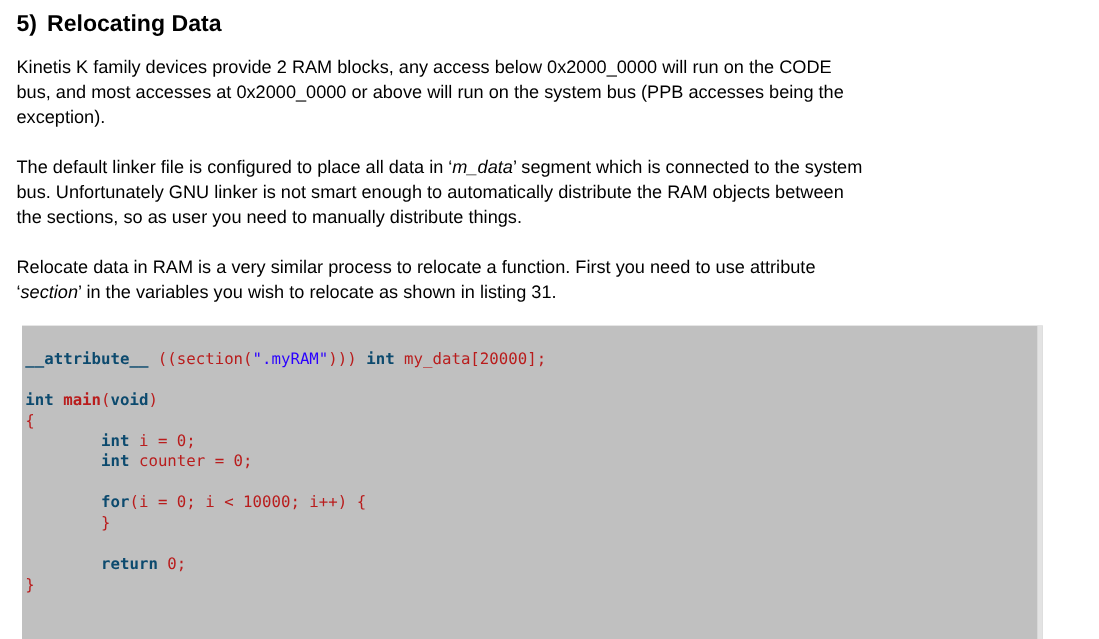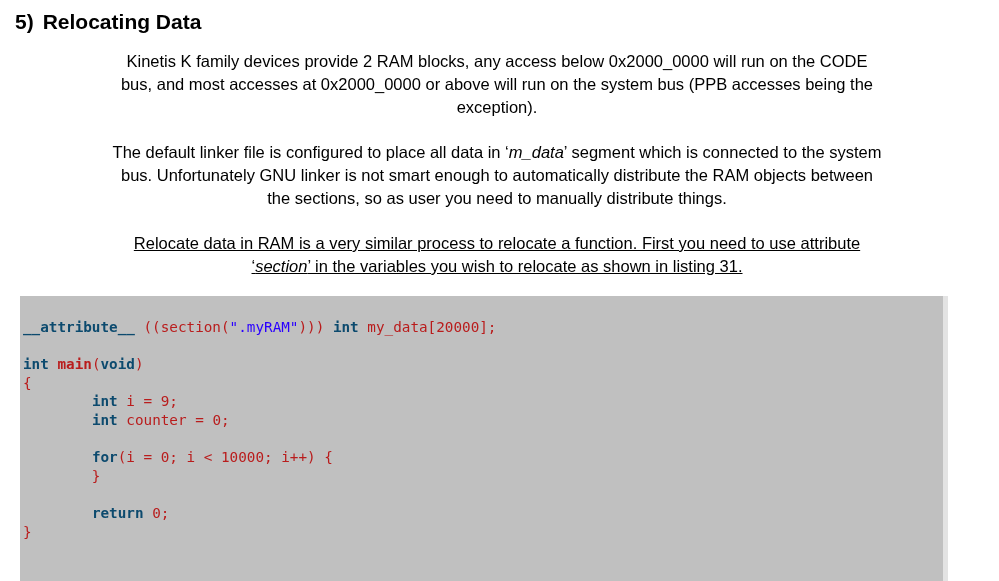--- a/index.html
+++ b/index.html
@@ -24,25 +24,23 @@
     white-space: pre;
   }
   .doc-heading .heading-title {
     margin-left: 9px;
   }
   .doc-paragraph {
     font-size: 16.5px;
     line-height: 23px;
     margin: 0 0 22px 0;
     white-space: pre-line;
-    text-align: center;
   }
   .doc-paragraph:last-of-type {
     margin-bottom: 18px;
-    text-decoration: underline;
   }
   .em {
     font-style: italic;
   }
   .code-box {
     background: #c0c0c0;
     border-right: 5px solid #e3e3e3;
     margin-left: 5px;
     width: 928px;
     height: 400px;
@@ -76,21 +74,21 @@
 the sections, so as user you need to manually distribute things.</span></p>
 
 <p class="doc-paragraph"><span>Relocate data in RAM is a very similar process to relocate a function. First you need to use attribute
 ‘</span><span class="em">section</span><span>’ in the variables you wish to relocate as shown in listing 31.</span></p>
 
 <div class="code-box" id="code-box">
     <div class="code-line"><span class="tok-k">__attribute__</span><span class="tok-p"> ((section(</span><span class="tok-s">".myRAM"</span><span class="tok-p">))) </span><span class="tok-k">int</span><span class="tok-p"> my_data[20000];</span></div>
     <div class="code-line"> </div>
     <div class="code-line"><span class="tok-k">int</span><span class="tok-p"> </span><span class="tok-f">main</span><span class="tok-p">(</span><span class="tok-k">void</span><span class="tok-p">)</span></div>
     <div class="code-line"><span class="tok-p">{</span></div>
-    <div class="code-line"><span class="tok-p">        </span><span class="tok-k">int</span><span class="tok-p"> i = 9;</span></div>
+    <div class="code-line"><span class="tok-p">        </span><span class="tok-k">int</span><span class="tok-p"> i = 0;</span></div>
     <div class="code-line"><span class="tok-p">        </span><span class="tok-k">int</span><span class="tok-p"> counter = 0;</span></div>
     <div class="code-line"> </div>
     <div class="code-line"><span class="tok-p">        </span><span class="tok-k">for</span><span class="tok-p">(i = 0; i &lt; 10000; i++) {</span></div>
     <div class="code-line"><span class="tok-p">        }</span></div>
     <div class="code-line"> </div>
     <div class="code-line"><span class="tok-p">        </span><span class="tok-k">return</span><span class="tok-p"> 0;</span></div>
     <div class="code-line"><span class="tok-p">}</span></div>
   </div>
 
 </body></html>

